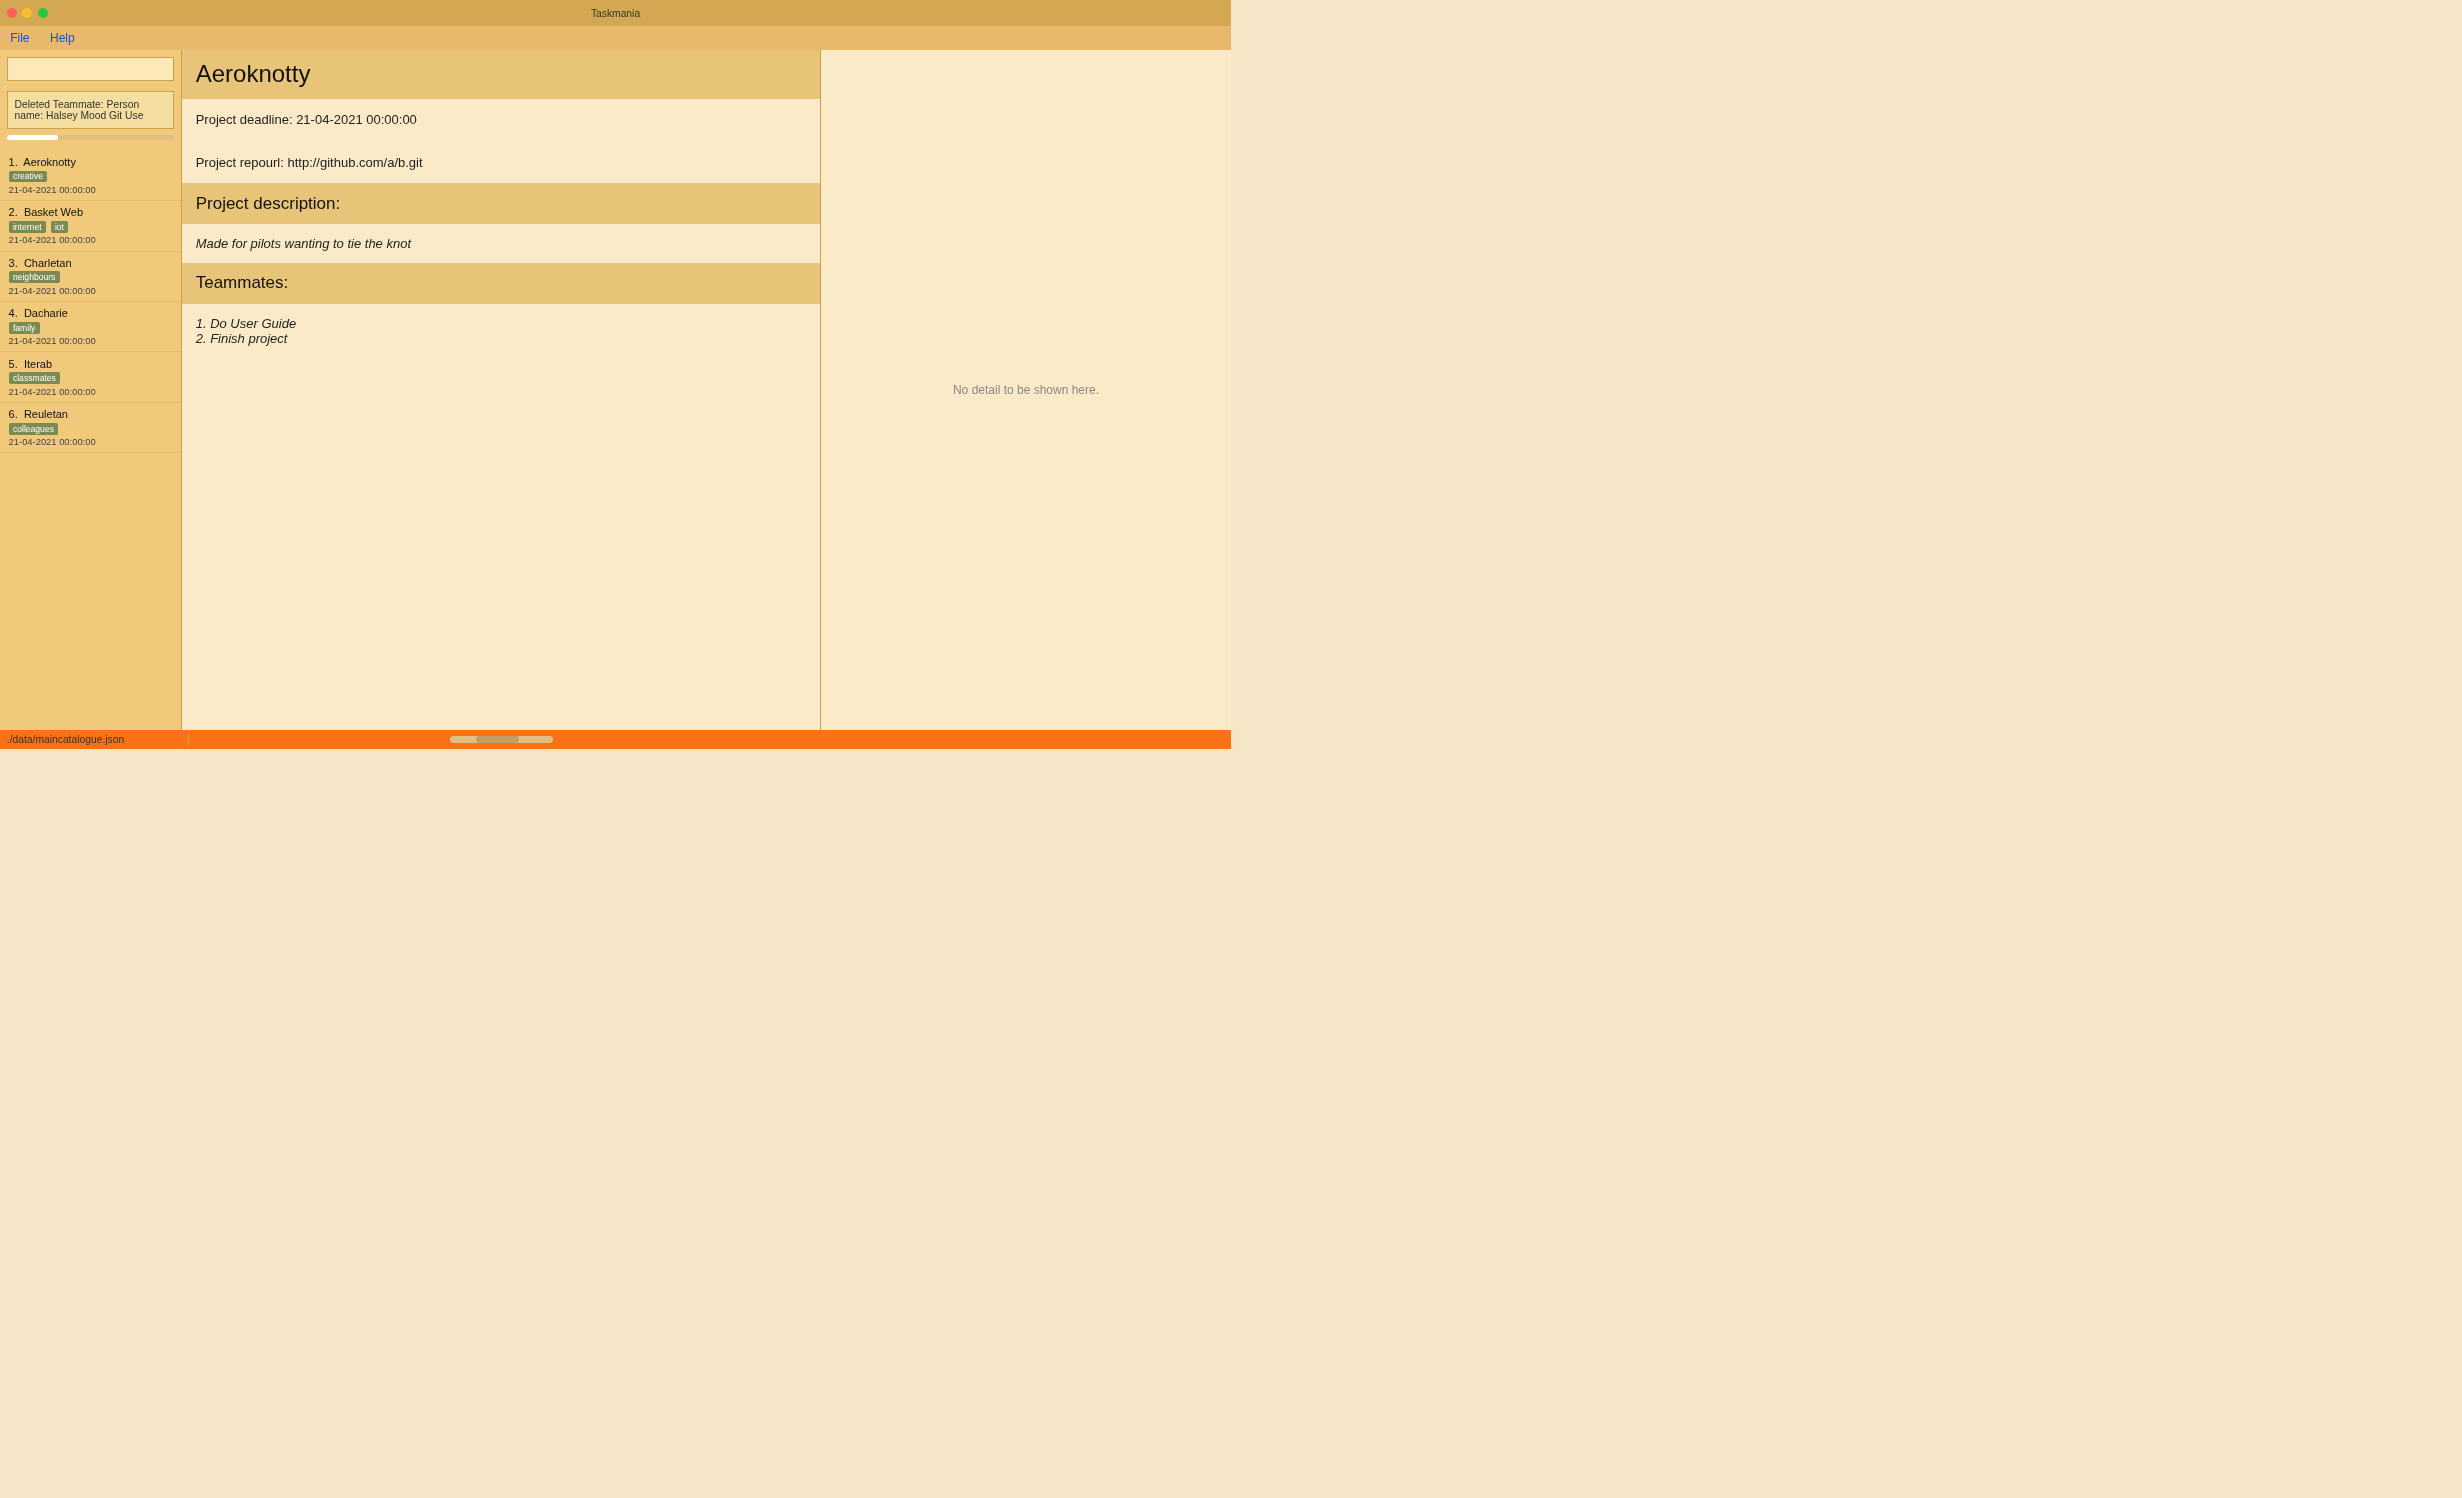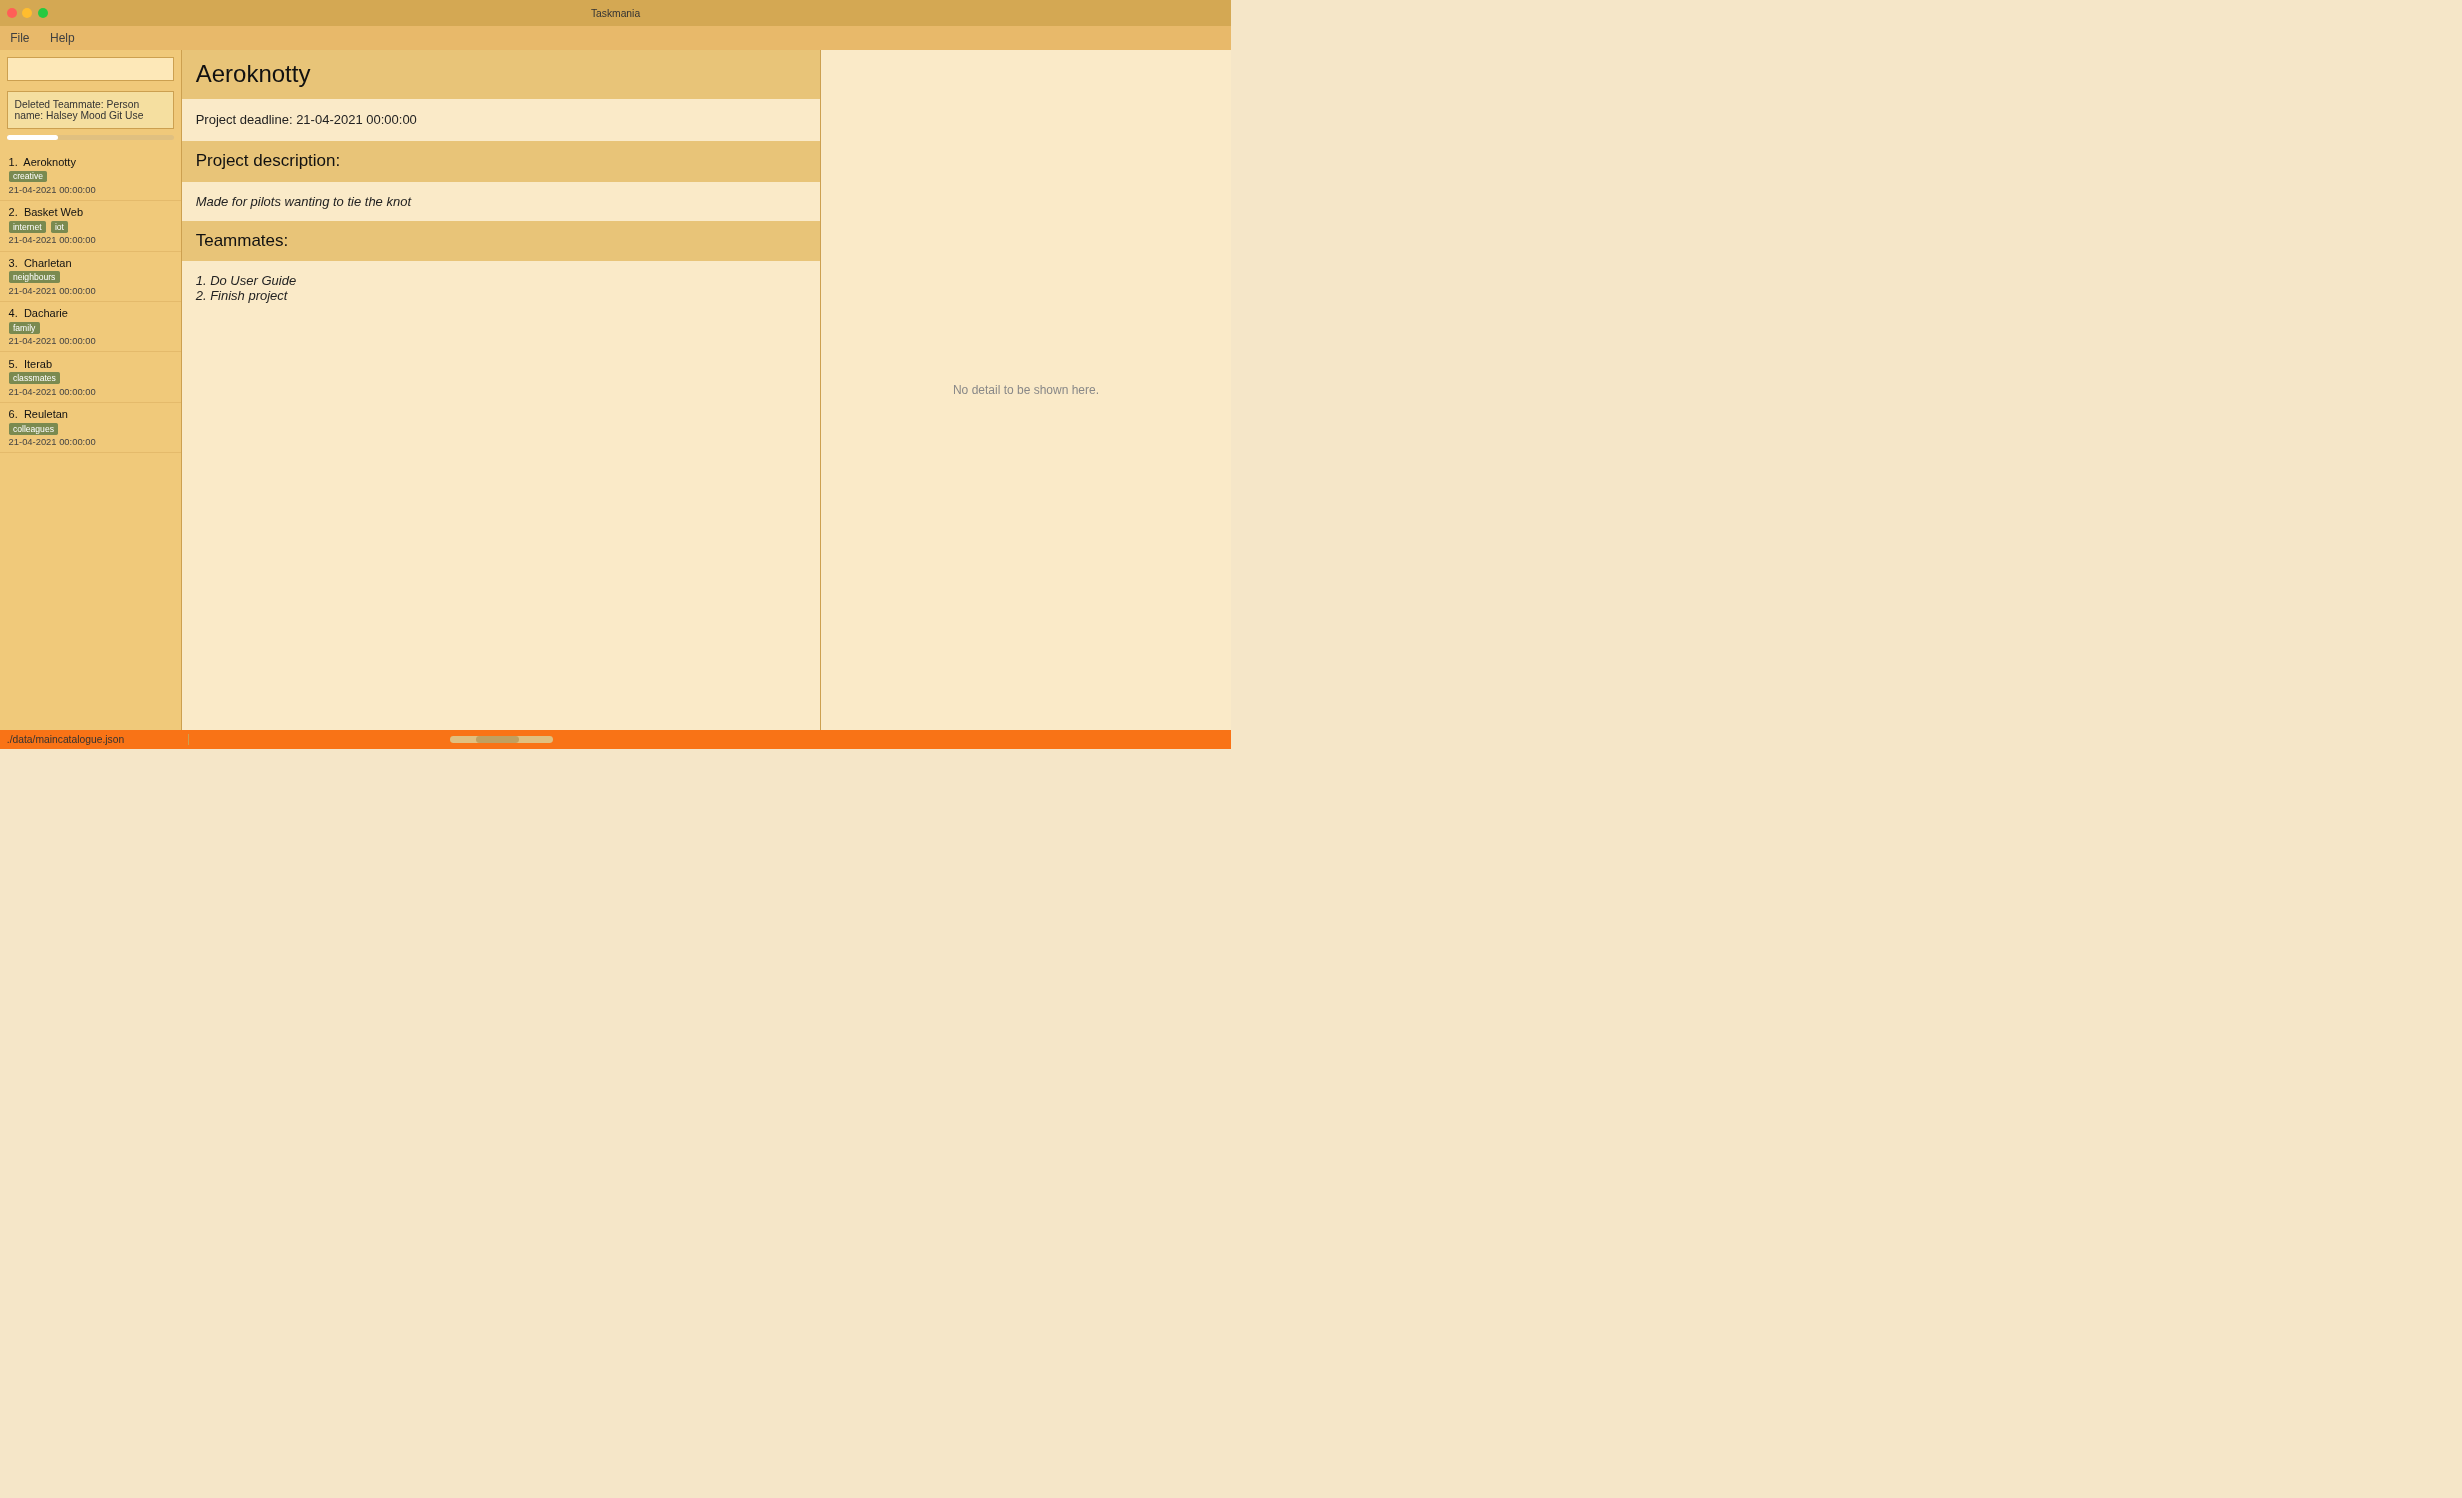--- a/index.html
+++ b/index.html
@@ -49,21 +49,21 @@
       background: #e8b96a;
       display: flex;
       align-items: center;
       height: 24px;
       padding: 0 6.8px;
       gap: 13.7px;
       flex-shrink: 0;
     }
     .menu-item {
       font-size: 12px;
-      color: #404040;
+      color: #1d4ed8;
       cursor: pointer;
       padding: 1.7px 3.4px;
     }
     
     .main-layout {
       display: flex;
       flex: 1;
       overflow: hidden;
     }
     
@@ -328,20 +328,21 @@
       </div>
 
     </div>
   </div>
 
   <div class="middle-panel">
     <div class="section-header">
       <h1>Aeroknotty</h1>
     </div>
     <div class="info-row">Project deadline: 21-04-2021 00:00:00</div>
+    <div class="info-row">Project repourl: http://github.com/a/b.git</div>
     <div class="section-header">
       <h2>Project description:</h2>
     </div>
     <div class="section-body">Made for pilots wanting to tie the knot</div>
     <div class="section-header">
       <h2>Teammates:</h2>
     </div>
     <div class="section-body">
       <div>1. Do User Guide</div>
       <div>2. Finish project</div>

